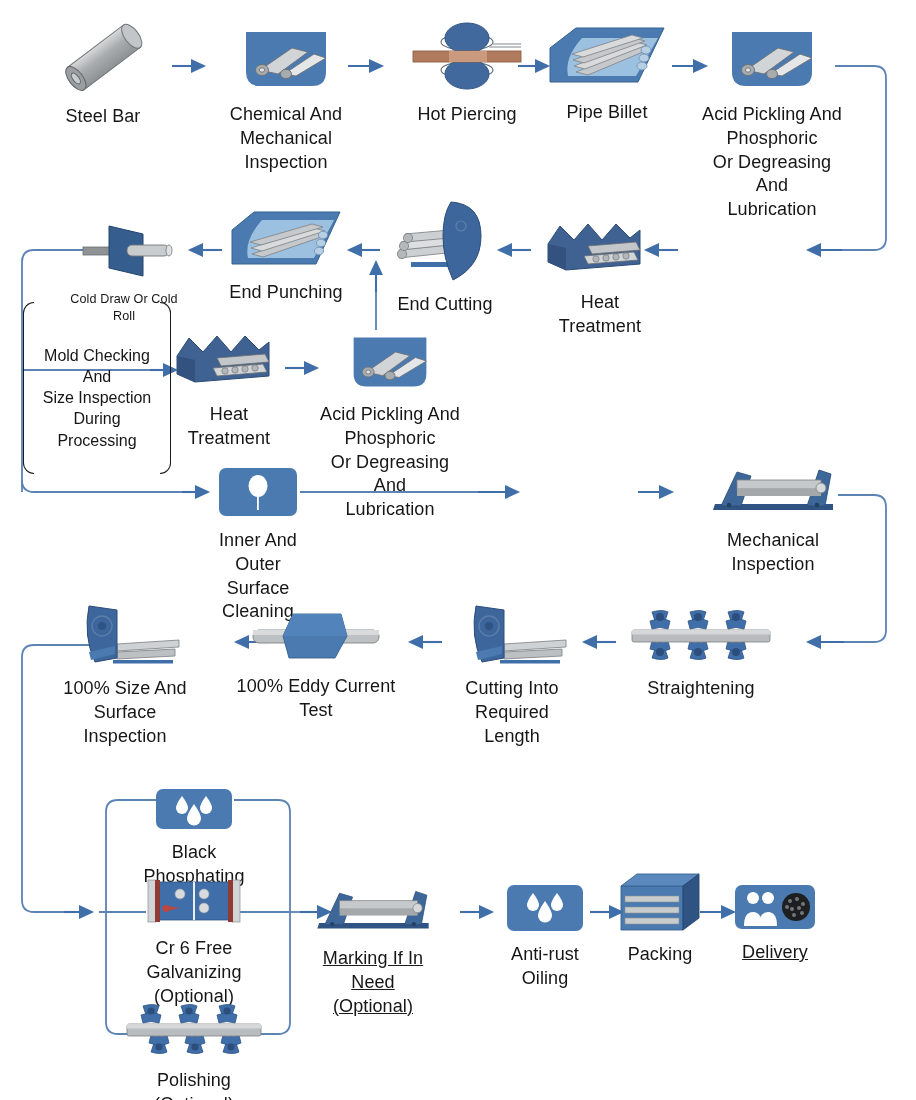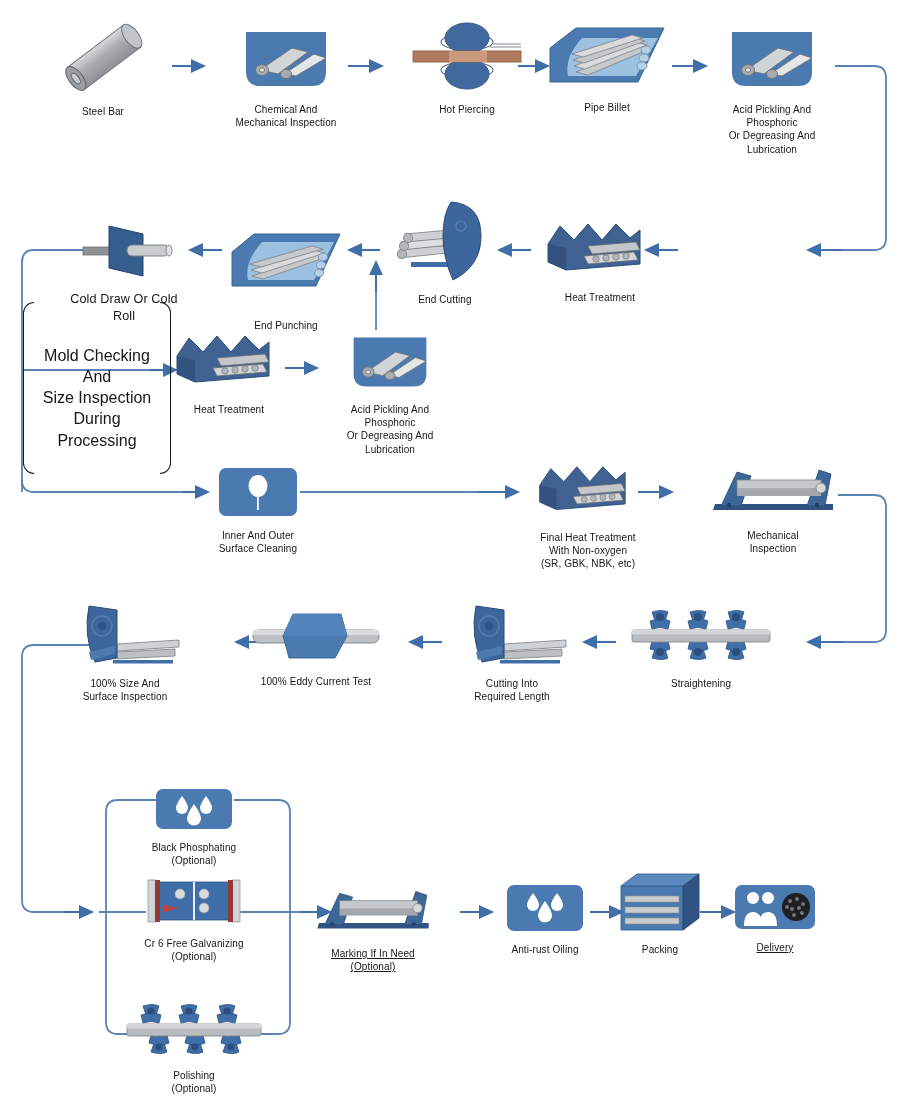--- a/index.html
+++ b/index.html
@@ -33,21 +33,21 @@
     flex-direction: column;
     align-items: center;
   }
   .icon-box {
     position: relative;
     display: block;
   }
   .label {
     margin-top: 7px;
     text-align: center;
-    font-size: 10px;
+    font-size: 18px;
     line-height: 1.32;
     color: #161616;
     white-space: pre-line;
     letter-spacing: .1px;
   }
   .label.small { font-size: 12.6px; }
   
   .note {
     position: absolute;
     text-align: center;
@@ -274,21 +274,21 @@
           <circle cx="15" cy="38" r="4.6" fill="#b5b8ba"></circle>
         </g>
         <rect x="18" y="62" width="54" height="5" fill="#3f6ea8"></rect>
         <path d="M58,2 q30,2 30,34 q0,30 -28,44 q-10,-22 -10,-44 q0,-22 8,-34 z" fill="#3d669c" stroke="#2c4d78" stroke-width="1"></path>
         <circle cx="68" cy="26" r="5" fill="none" stroke="#5c80ab" stroke-width="1.2"></circle>
       </svg>
     </div>
     <div class="label">End Cutting</div>
   </div>
 
-  <div class="node" style="left:224px; top:230px; width:124px;gap:16px;">
+  <div class="node" style="left:224px; top:208px; width:124px;">
     <div class="icon-box">
       <svg width="116" height="62" viewBox="0 0 116 62">
         <path d="M26,4 L112,4 L88,56 L4,56 L4,22 z" fill="#4a7ab0" stroke="#35628f" stroke-width="1"></path>
         <path d="M34,12 L106,12 L86,50 L20,50 q-4,-18 14,-38 z" fill="#9cc0e0"></path>
         <g stroke="#7d8185" stroke-width=".8">
           <path d="M24,46 L88,24 L99,27 L35,49 z" fill="#c6c9cb"></path>
           <path d="M23,40 L86,20 L97,23 L34,43 z" fill="#d8dadc"></path>
           <path d="M22,34 L84,16 L95,19 L33,37 z" fill="#c6c9cb"></path>
         </g>
         <g fill="#b6cfe4" stroke="#6f8fae" stroke-width=".8">
@@ -365,41 +365,20 @@
       <svg width="82" height="52" viewBox="0 0 82 52">
         <rect x="2" y="2" width="78" height="48" rx="7" fill="#4a7ab0"></rect>
         <ellipse cx="41" cy="20" rx="9.5" ry="11" fill="#ffffff"></ellipse>
         <rect x="40" y="28" width="1.8" height="16" fill="#ffffff"></rect>
       </svg>
     </div>
     <div class="label">Inner And Outer
 Surface Cleaning</div>
   </div>
 
-  <div class="node" style="left:518px; top:460px; width:140px;">
-    <div class="icon-box">
-      <svg width="104" height="60" viewBox="0 0 112 62">
-        <path d="M4,26 L16,8 L30,22 L44,6 L58,22 L72,6 L86,20 L96,12 L96,46 L22,52 L4,44 z" fill="#3f6293" stroke="#2d4c75" stroke-width="1"></path>
-        <path d="M4,26 L4,44 L22,52 L22,30 z" fill="#33527f"></path>
-        <g stroke="#6a6e71" stroke-width=".8">
-          <path d="M44,28 L92,24 L96,32 L48,36 z" fill="#c4c7c9"></path>
-          <path d="M40,38 L90,34 L94,42 L44,46 z" fill="#d3d6d8"></path>
-        </g>
-        <g fill="#b4b7b9" stroke="#6a6e71" stroke-width=".6">
-          <circle cx="52" cy="41" r="3.2"></circle>
-            <circle cx="62" cy="40" r="3.2"></circle>
-          <circle cx="72" cy="39" r="3.2"></circle>
-            <circle cx="82" cy="38" r="3.2"></circle>
-        </g>
-      </svg>
-    </div>
-    <div class="label">Final Heat Treatment
-With Non-oxygen
-(SR, GBK, NBK, etc)</div>
-  </div>
 
   <div class="node" style="left:706px; top:462px; width:134px;">
     <div class="icon-box">
       <svg width="132" height="56" viewBox="0 0 132 56">
         <path d="M6,48 L126,48 L126,42 L8,42 z" fill="#2f5484"></path>
         <path d="M14,44 L30,10 L44,14 L34,44 z" fill="#3d6799" stroke="#2b4c76" stroke-width=".8"></path>
         <path d="M100,44 L112,8 L124,12 L118,44 z" fill="#3d6799" stroke="#2b4c76" stroke-width=".8"></path>
         <rect x="30" y="18" width="84" height="9" fill="#c6c9cb" stroke="#7d8184" stroke-width=".8"></rect>
         <rect x="30" y="27" width="84" height="7" fill="#a4a8ab"></rect>
         <circle cx="114" cy="26" r="5" fill="#d6d8da" stroke="#7d8184" stroke-width=".8"></circle>

